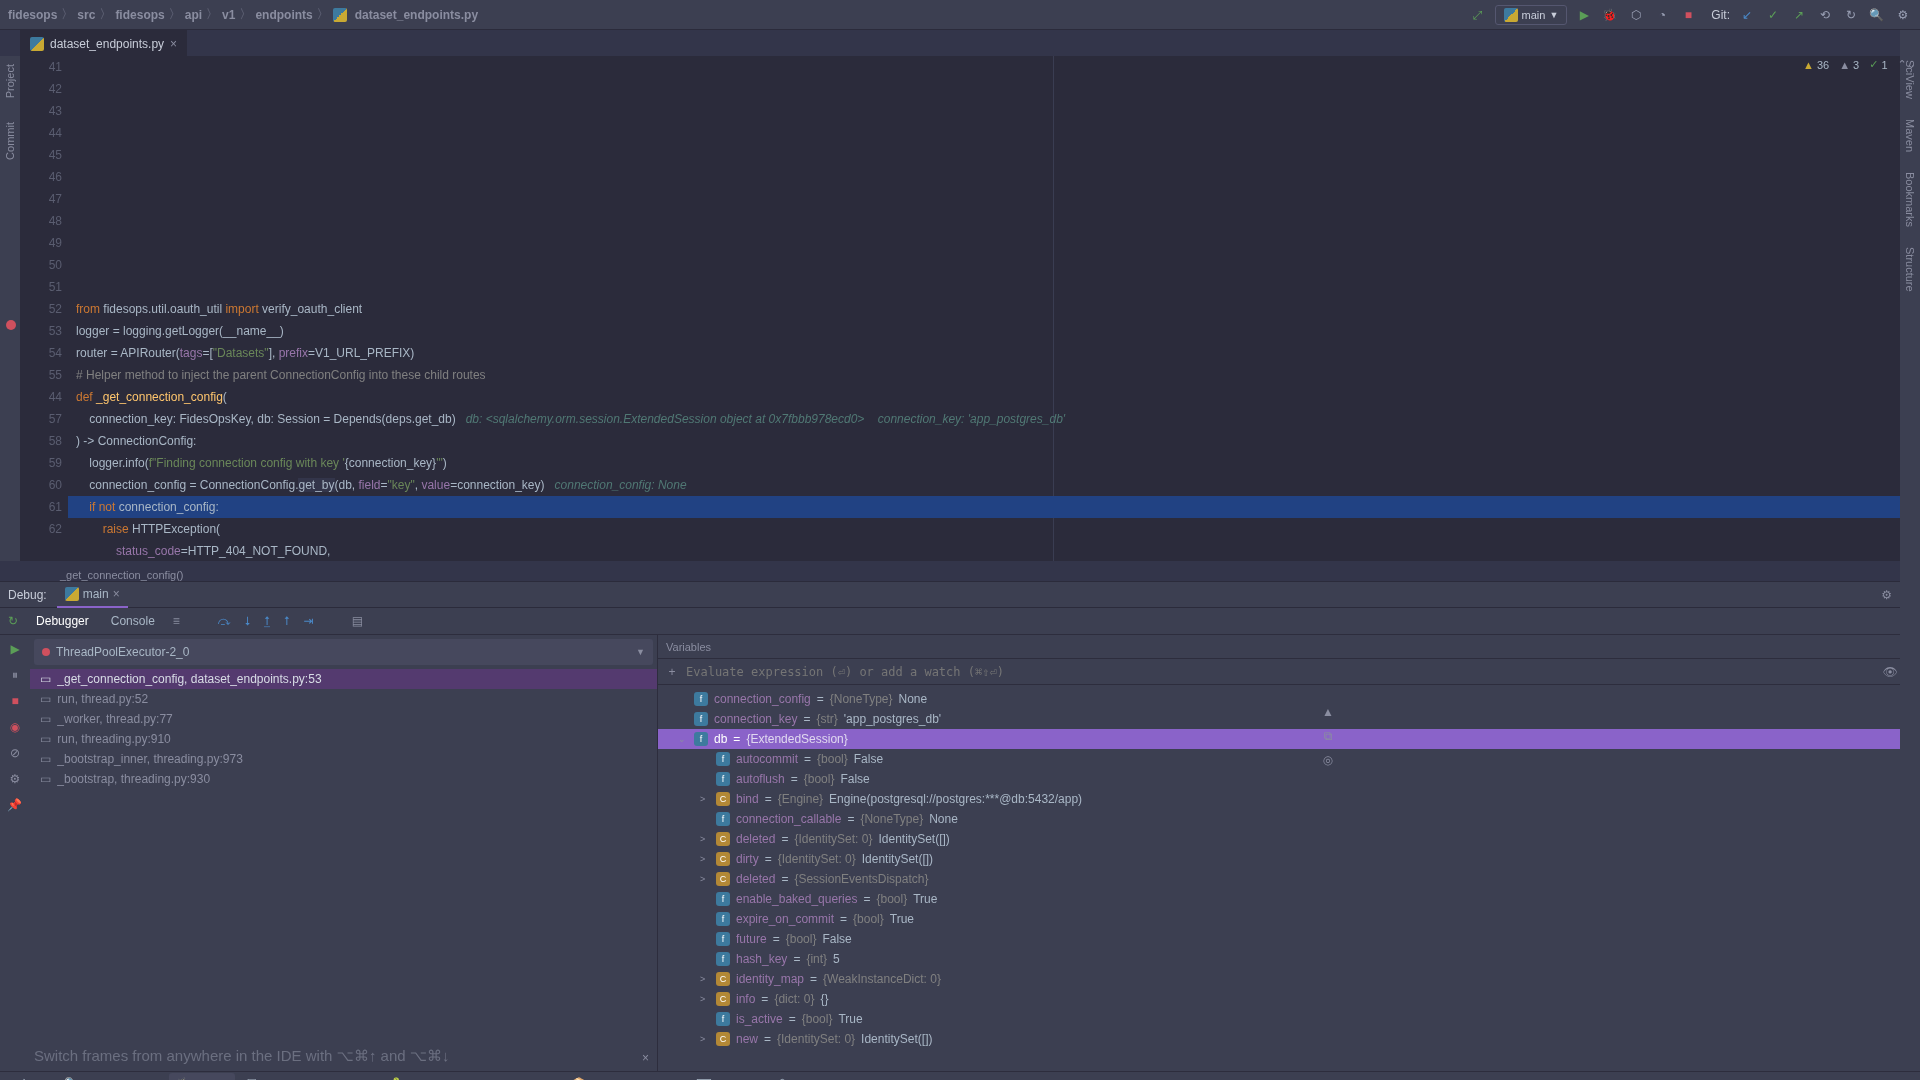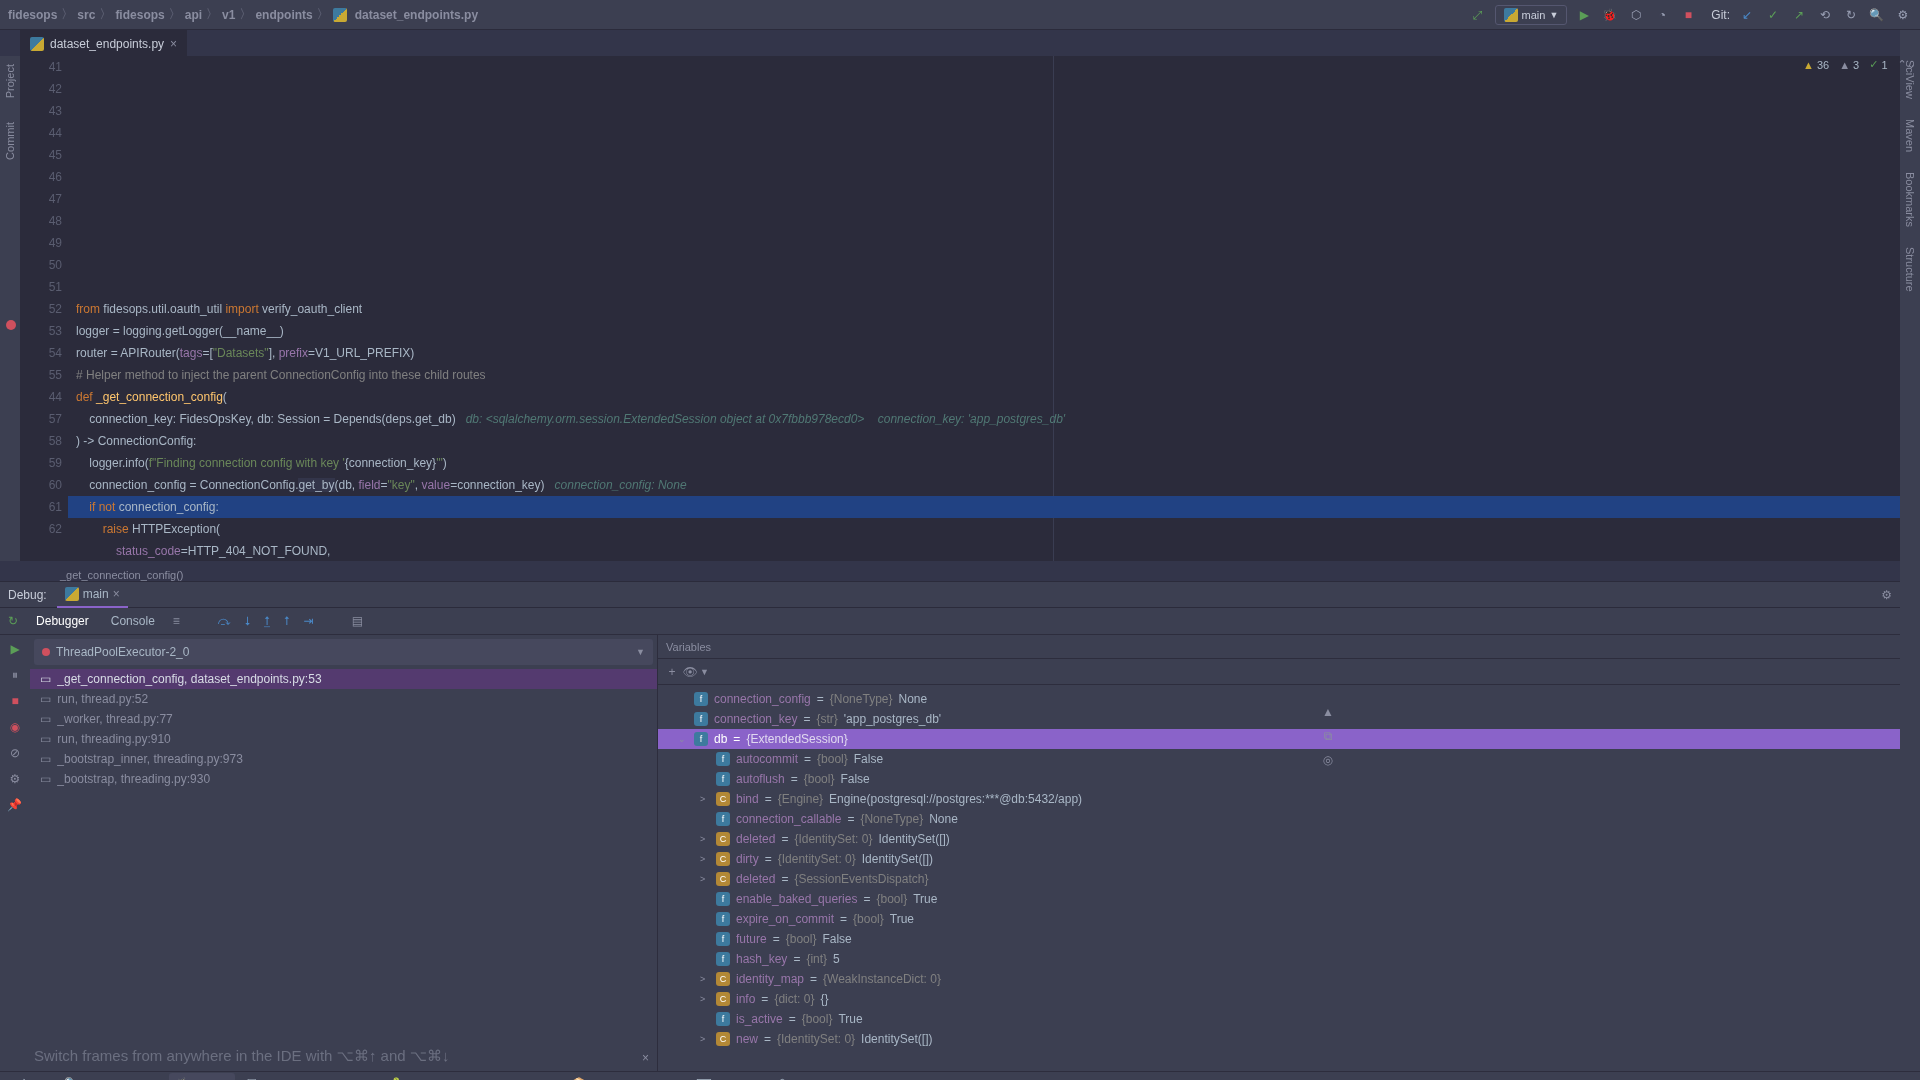--- a/index.html
+++ b/index.html
@@ -266,20 +266,21 @@
       </div>
     <div style="position:relative;height:24px">
       <span class="hint-text">Switch frames from anywhere in the IDE with ⌥⌘↑ and ⌥⌘↓</span>
       <span style="position:absolute;right:8px;bottom:6px;color:#8a8da0;cursor:pointer">×</span>
     </div>
   </div>
   <div class="vars-panel">
     <div class="panel-header">Variables</div>
     <div class="vars-input-row">
       <span style="color:#8a8da0;width:16px;text-align:center">+</span>
+      <input placeholder="Evaluate expression (⏎) or add a watch (⌘⇧⏎)" style="">
       <span style="color:#8a8da0;width:20px;text-align:center">👁</span>
       <span style="color:#8a8da0;width:14px;font-size:9px">▼</span>
     </div>
     <div style="width:24px;position:absolute;display:flex;flex-direction:column;gap:10px;margin-top:70px;margin-left:658px">
       <span style="color:#8a8da0;text-align:center">▲</span>
       <span style="color:#8a8da0;text-align:center">⧉</span>
       <span style="color:#8a8da0;text-align:center">◎</span>
     </div>
     <div class="vars-tree" id="vars">
         <div class="var-row" style="padding-left:20px">

